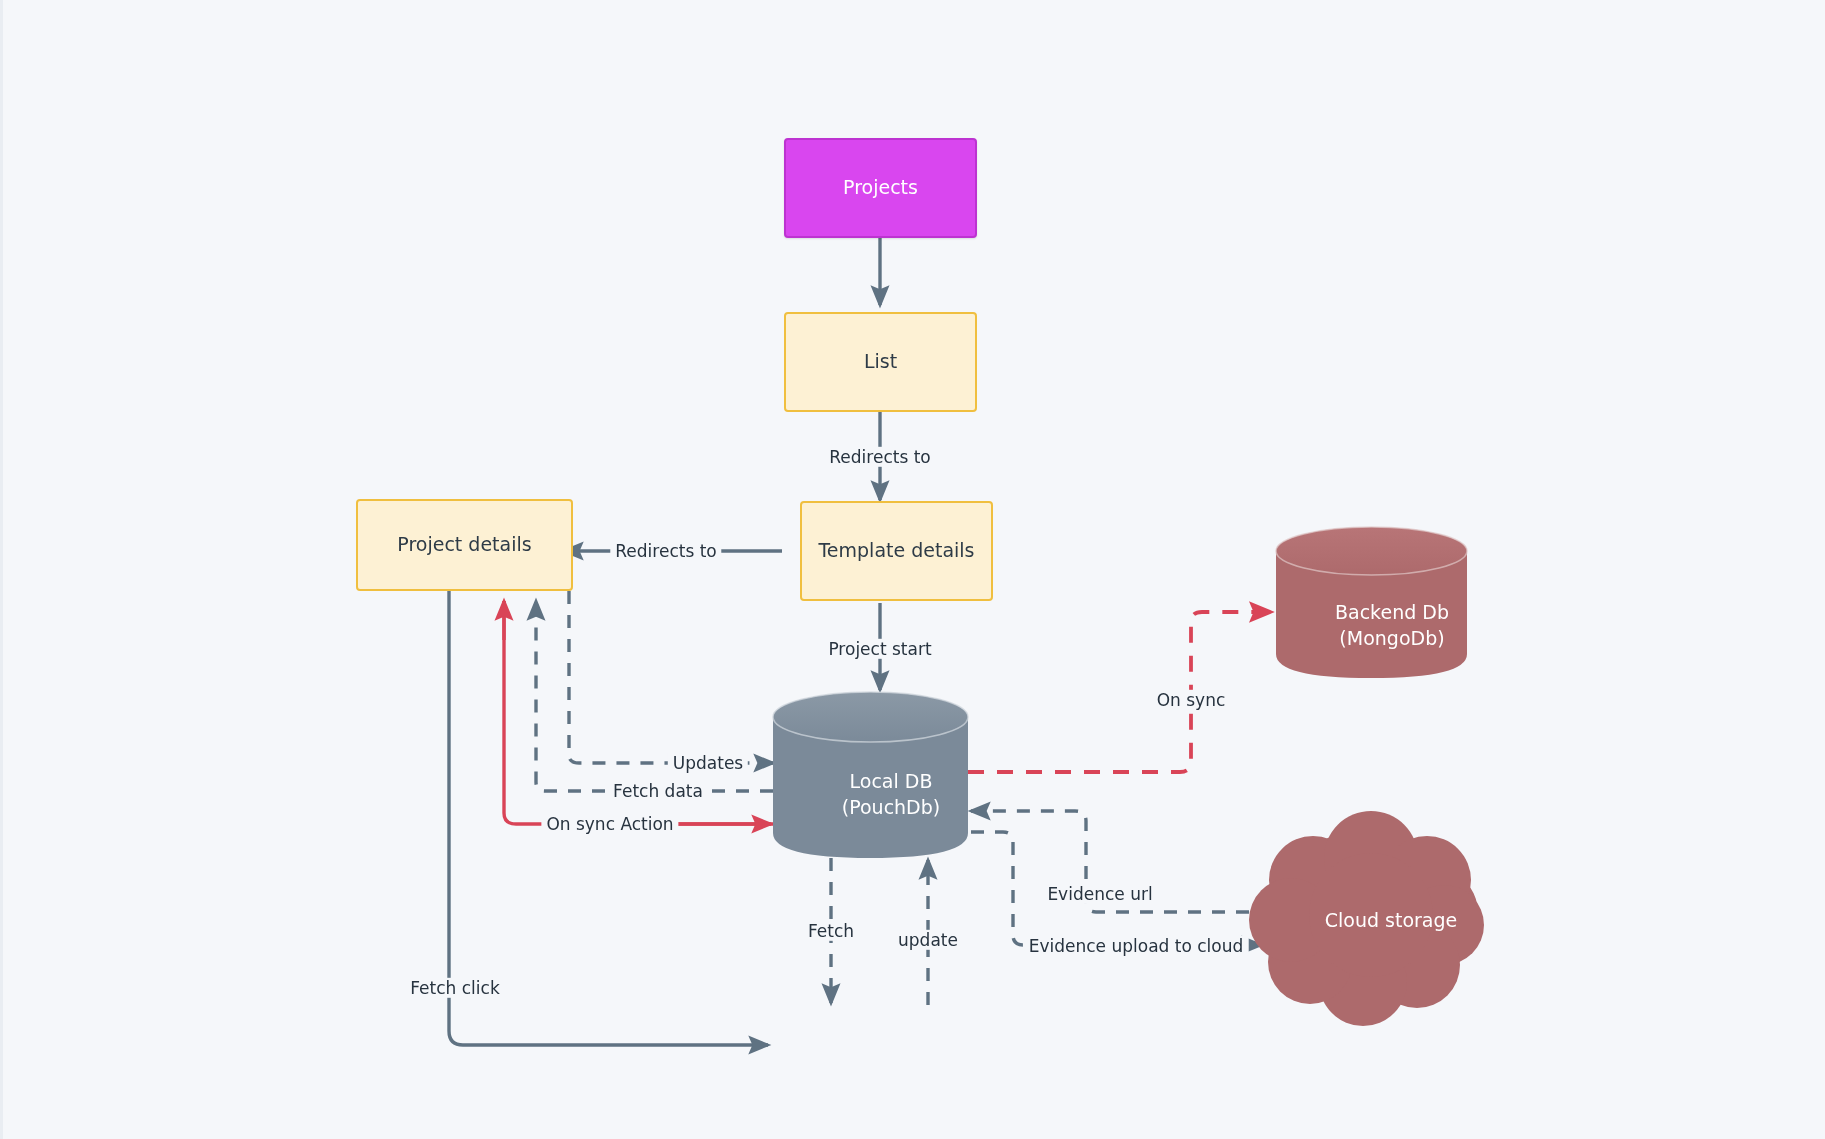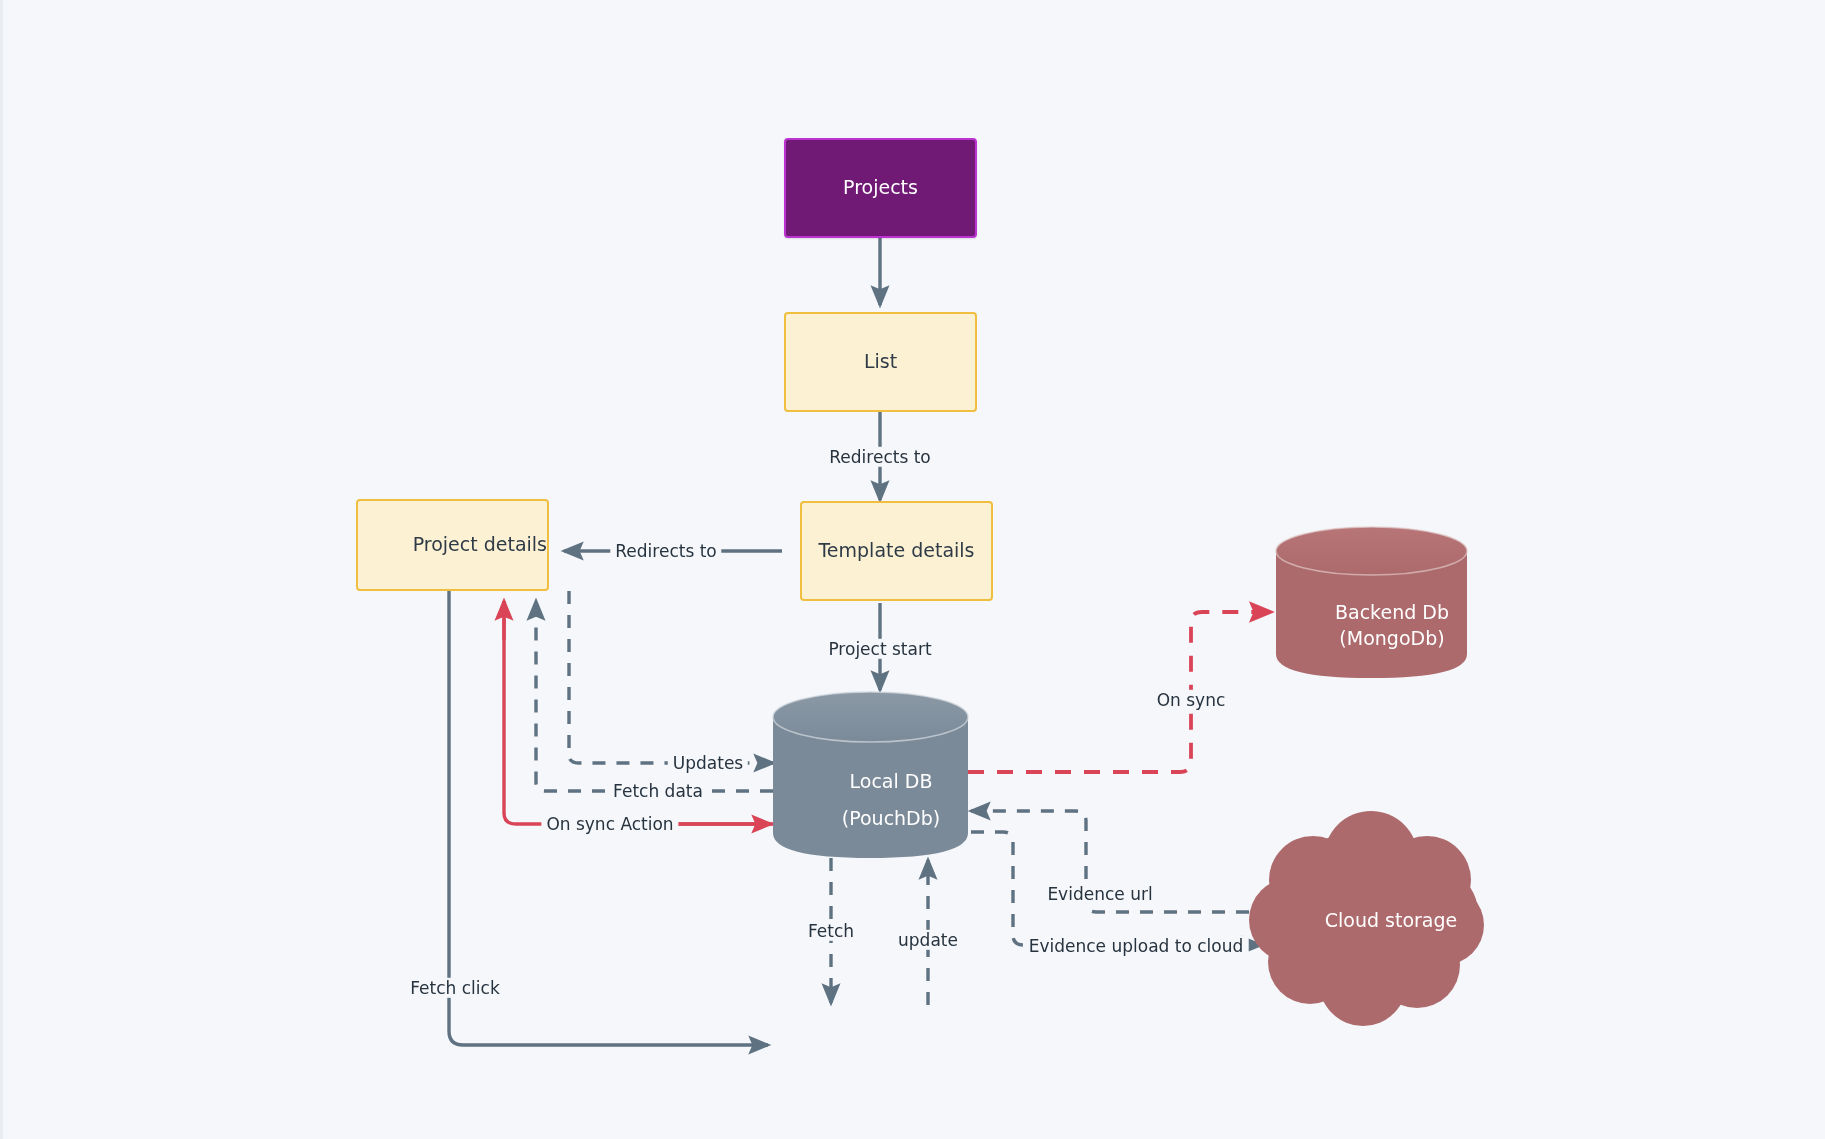--- a/index.html
+++ b/index.html
@@ -35,21 +35,21 @@
   .node-rect {
     border-radius: 4px;
   }
   .node-process {
     background: #fdf1d4;
     border: 2px solid #f0bf3f;
     color: #2e3b47;
     font-size: 19px;
   }
   .node-root {
-    background: #701a75;
+    background: #d946ef;
     border: 2px solid #bd33d1;
     color: #ffffff;
     font-size: 19px;
     box-shadow: 0 1px 2px rgba(0,0,0,0.10);
   }
   .db-label, .cloud-label {
     position: absolute;
     color: #ffffff;
     font-size: 19px;
     text-align: center;
@@ -188,28 +188,28 @@
   </div>
 
   <div class="node node-rect node-process" style="left:781px; top:312px; width:193px; height:100px;text-align:right;">
     <span>List</span>
   </div>
 
   <div class="node node-rect node-process" style="left:781px; top:501px; width:193px; height:100px;margin-left:16px;">
     <span>Template details</span>
   </div>
 
-  <div class="node node-rect node-process" style="left:353px; top:499px; width:193px; height:92px;justify-content:flex-end;">
+  <div class="node node-rect node-process" style="left:353px; top:499px; width:217px; height:92px;">
     <span>Project details</span>
   </div>
 
 
   <div style="position:absolute; left:770px; top:769px; width:196px; text-align:center;">
     <div class="db-label" style="position:static;">Local DB</div>
-    <div class="db-label" style="position:static;margin-top:11px;">(PouchDb)</div>
+    <div class="db-label" style="position:static;">(PouchDb)</div>
   </div>
 
   <div style="position:absolute; left:1273px; top:600px; width:192px; text-align:center;">
     <div class="db-label" style="position:static;">Backend Db</div>
     <div class="db-label" style="position:static;">(MongoDb)</div>
   </div>
 
   <div style="position:absolute; left:1270px; top:908px; width:196px; text-align:center;">
     <div class="cloud-label" style="position:static;">Cloud storage</div>
   </div>

